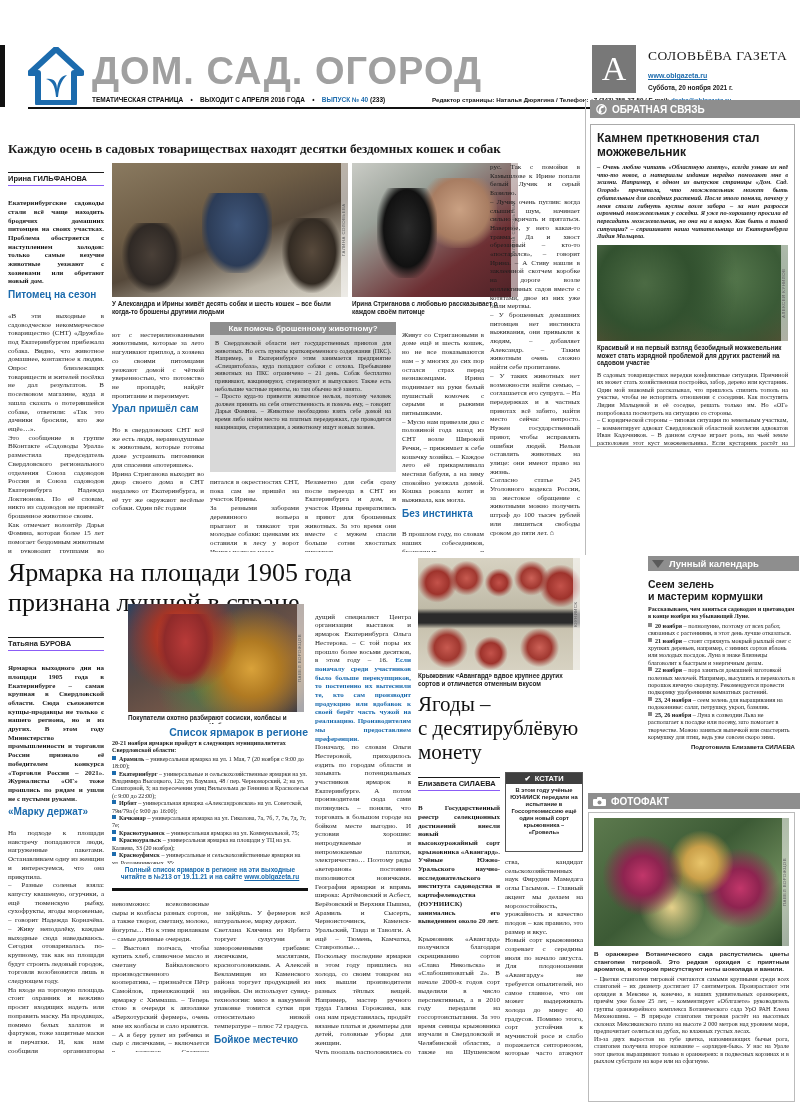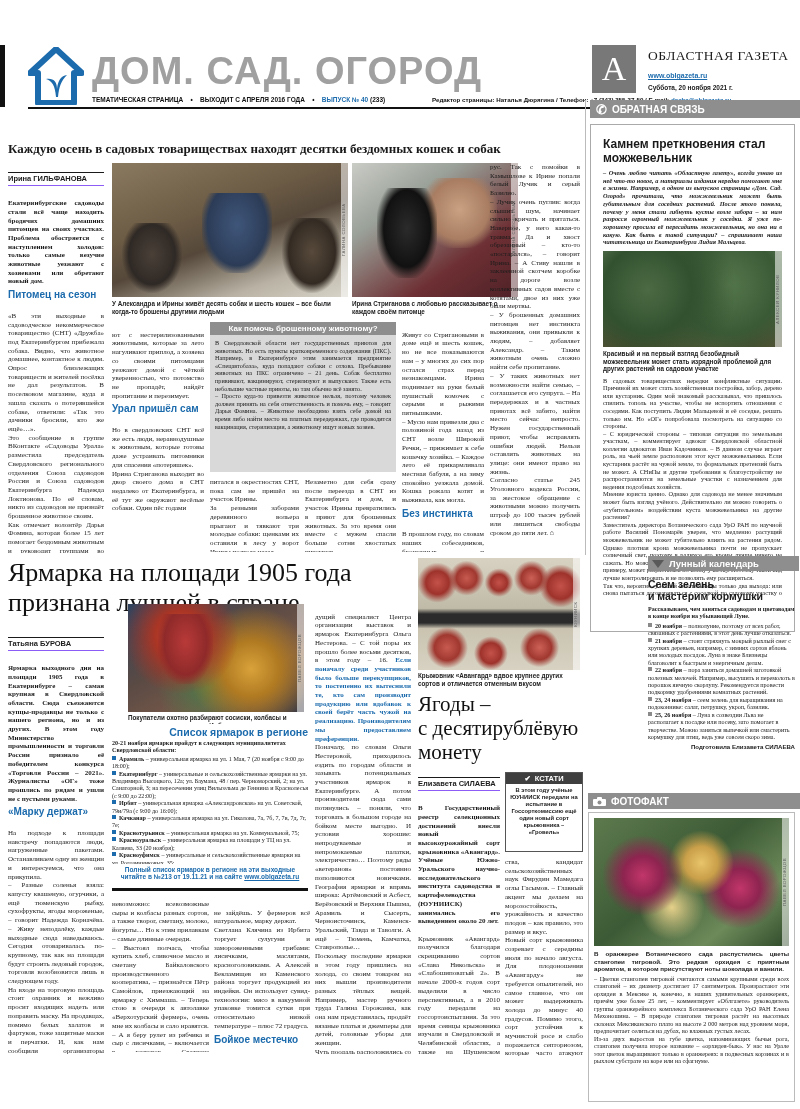--- a/index.html
+++ b/index.html
@@ -57,21 +57,21 @@
     <span>Редактор страницы: Наталья Дюрягина</span>
     <span>/ Телефон: +7 (343) 355-37-50 /</span>
     <span>E-mail:</span>
     <a href="#" style="color:#1c6bad;">dacha@oblgazeta.ru</a>
   </div>
   <div class="rule" style="left:28px;top:107px;width:767px;height:2px;"></div>
 
   <div class="abs" style="left:592px;top:45px;width:44px;height:48px;background:#787878;color:#fff;
        font-family:'Liberation Serif',serif;font-size:34px;text-align:center;line-height:48px;">А</div>
   <div class="abs" style="left:648px;top:48px;width:150px;">
-    <div style="font-size:13.5px;letter-spacing:.5px;">ОБЛАСТНАЯ ГАЗЕТА</div>
+    <div style="font-size:13.5px;letter-spacing:.5px;">СОЛОВЬЁВА ГАЗЕТА</div>
     <a href="#" style="font-family:'Liberation Sans',sans-serif;font-size:7px;font-weight:bold;">www.oblgazeta.ru</a>
     <div class="sans" style="font-size:6.5px;font-weight:bold;margin-top:2px;">Суббота, 20 ноября 2021 г.</div>
   </div>
 
   <div class="abs" style="left:8px;top:141px;width:560px;font-size:13px;font-weight:bold;">Каждую осень в садовых товариществах находят десятки бездомных кошек и собак</div>
 
   <div class="col" style="left:8px;top:163px;width:96px;height:390px;">
     <div class="authorbox">Ирина ГИЛЬФАНОВА</div>
     <span class="lead">Екатеринбургские садоводы стали всё чаще находить бродячих домашних питомцев на своих участках. Проблема обостряется с наступлением холодов: только самые везучие животные уезжают с хозяевами или обретают новый дом.</span>
     <div class="bluehead">Питомец на сезон</div>
@@ -124,21 +124,21 @@
 – У брошенных домашних питомцев нет инстинкта выживания, они привыкли к людям, – добавляет Александр. – Таким животным очень сложно найти себе пропитание.
 – У таких животных нет возможности найти семью, – соглашается его супруга. – На передержках и в частных приютах всё забито, найти место сейчас непросто. Нужен государственный приют, чтобы исправлять ошибки людей. Нельзя оставлять животных на улице: они имеют право на жизнь.
 Согласно статье 245 Уголовного кодекса России, за жестокое обращение с животными можно получить штраф до 100 тысяч рублей или лишиться свободы сроком до пяти лет. ⌂</div>
 
   <div class="abs" style="left:585px;top:100px;width:1px;height:455px;background:#bbb;"></div>
 
   <div class="graybar" style="left:590px;top:100px;width:205px;height:18px;font-size:10px;padding-left:6px;">
     <span style="font-size:13px;margin-right:5px;">✆</span>
     <span>ОБРАТНАЯ СВЯЗЬ</span>
   </div>
-  <div class="abs" style="left:590px;top:124px;width:205px;height:508px;border:1px solid #aaa;box-sizing:border-box;padding:12px;overflow:hidden;">
+  <div class="abs" style="left:590px;top:124px;width:205px;height:323px;border:1px solid #aaa;box-sizing:border-box;padding:6px;overflow:hidden;">
     <div class="sans" style="font-size:12px;font-weight:bold;line-height:14px;margin-bottom:4px;">Камнем преткновения стал можжевельник</div>
     <div style="font-size:6.3px;line-height:7.7px;font-style:italic;font-weight:bold;text-align:justify;white-space:pre-line;">– Очень люблю читать «Областную газету», всегда узнаю из неё что-то новое, а материалы издания нередко помогают мне в жизни. Например, в одном из выпусков страницы «Дом. Сад. Огород» прочитала, что можжевельник может быть губительным для соседних растений. После этого поняла, почему у меня стали гибнуть кусты возле забора – за ним разросся огромный можжевельник у соседки. Я уже по-хорошему просила её пересадить можжевельник, но она ни в какую. Как быть в такой ситуации? – спрашивает наша читательница из Екатеринбурга Лидия Мальцева.</div>
     <div class="photo" style="position:relative;width:100%;height:96px;margin:5px 0 3px 0;
          background:radial-gradient(circle at 25% 40%,#4c6b44 0%,#32512f 30%,transparent 60%),
                     radial-gradient(circle at 70% 35%,#55774c 0%,#3a5a36 35%,transparent 65%),
                     radial-gradient(circle at 50% 80%,#6b5a3c 0%,#4e4229 50%,transparent 80%),
                     linear-gradient(180deg,#7e9070 0%,#45603f 60%,#5c4f35 100%);">
       <div class="credit">АЛЕКСЕЙ КУНИЛОВ</div>
     </div>
     <div class="sans" style="font-size:6.3px;line-height:7.5px;font-weight:bold;margin-bottom:4px;">Красивый и на первый взгляд безобидный можжевельник может стать изрядной проблемой для других растений на садовом участке</div>

